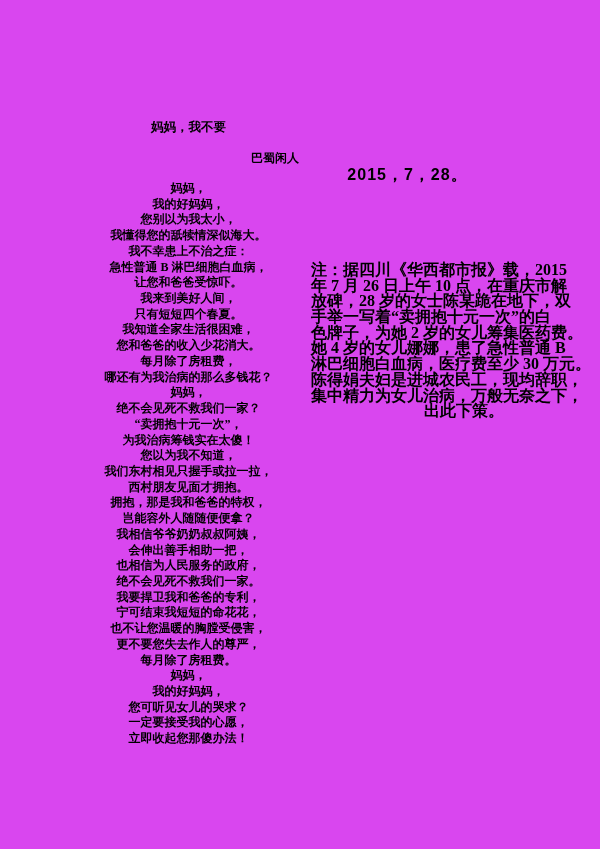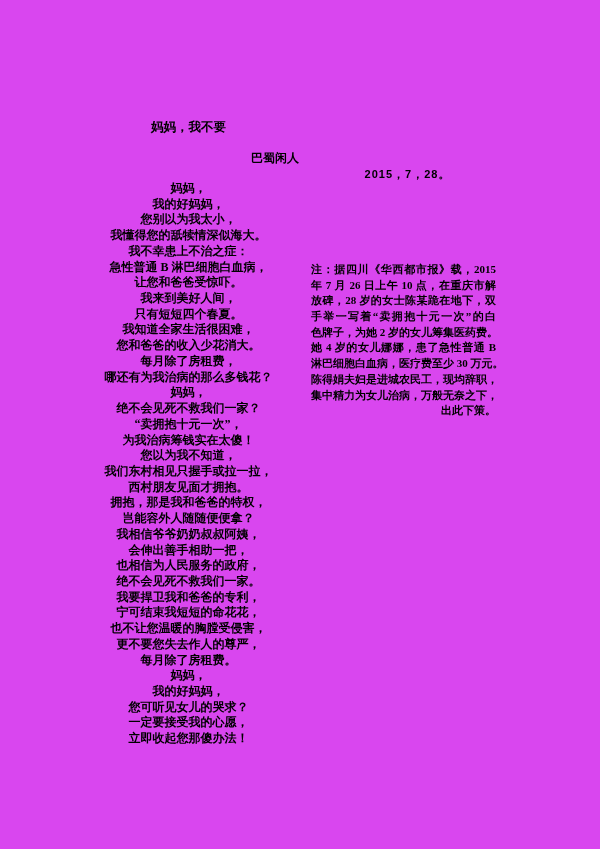--- a/index.html
+++ b/index.html
@@ -57,34 +57,34 @@
     line-height: 15.72px;
     white-space: nowrap;
   }
   
   .right-col {
     position: absolute;
     left: 311px;
     top: 167px;
     width: 193px;
     height: 300px;
-    font-size: 11px;
+    font-size: 16px;
   }
   .date-line {
     position: absolute;
     top: 0; left: 0; right: 0;
     height: 15px;
     line-height: 15px;
     text-align: center;
     font-family: "Liberation Sans", "DejaVu Sans", sans-serif;
     letter-spacing: 1px;
   }
   .note {
     position: absolute;
-    top: 95px; left: 0; right: 8px;
+    top: 95px; left: 0; right: 0;
   }
   .note-line {
     height: 15.7px;
     line-height: 15.7px;
     text-align: justify;
     text-align-last: justify;
     white-space: nowrap;
   }
   .note-last-line {
     height: 15.7px;

